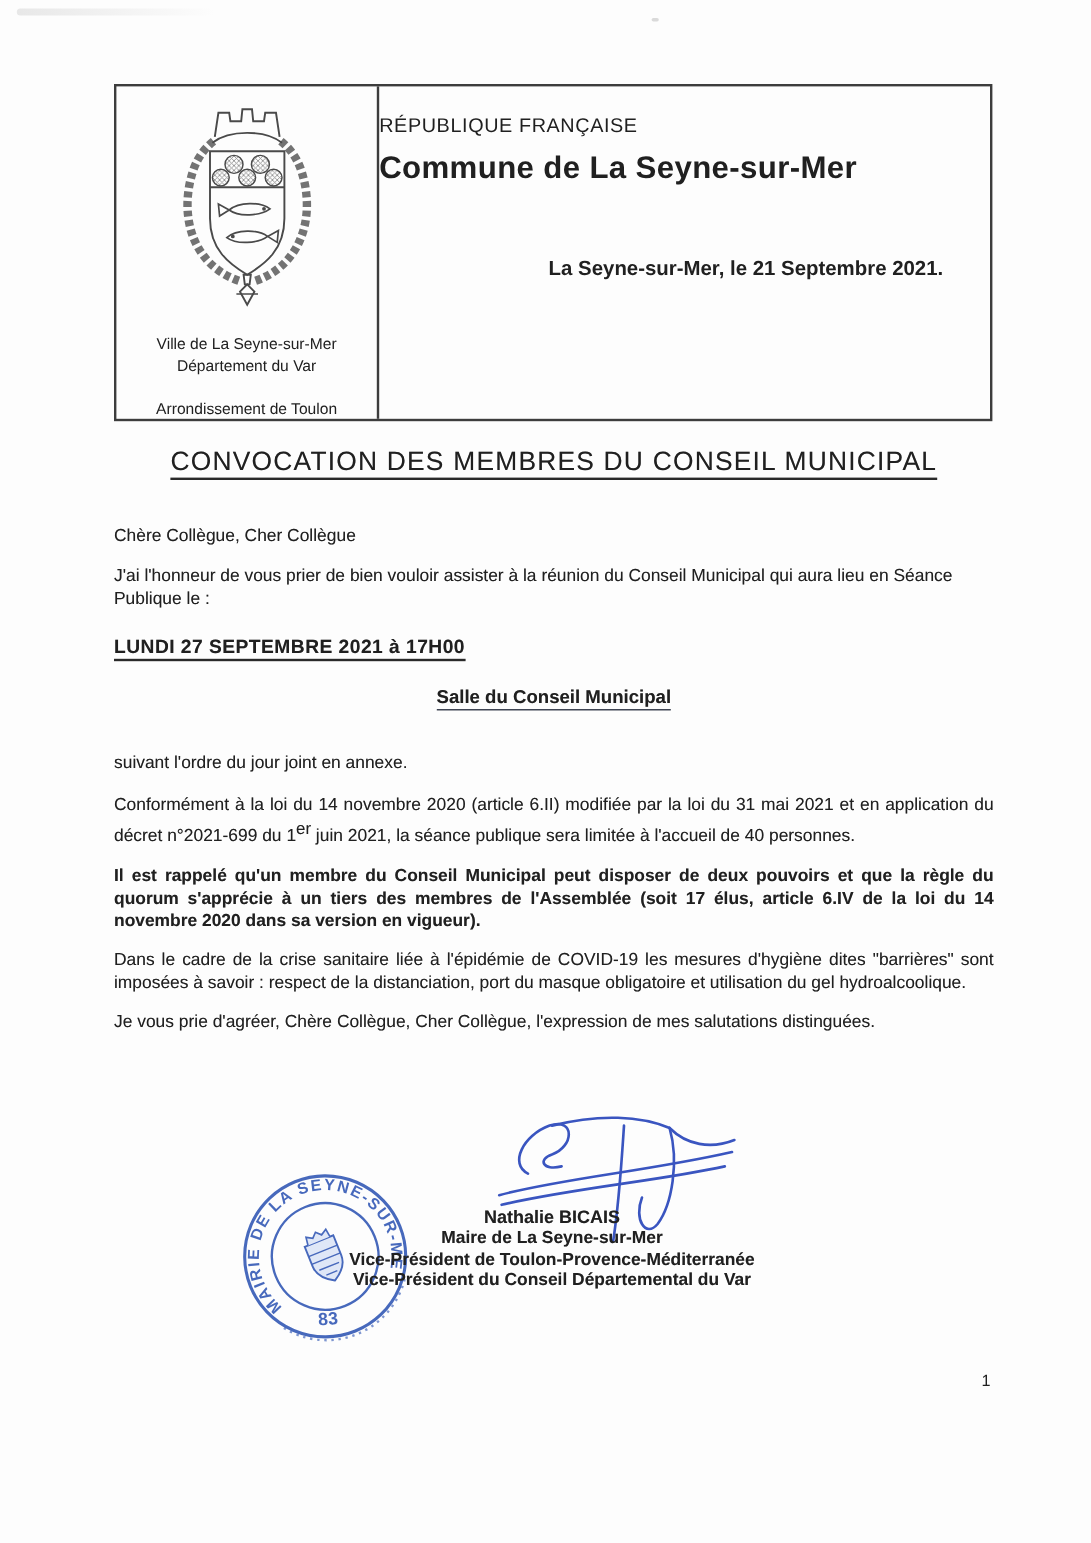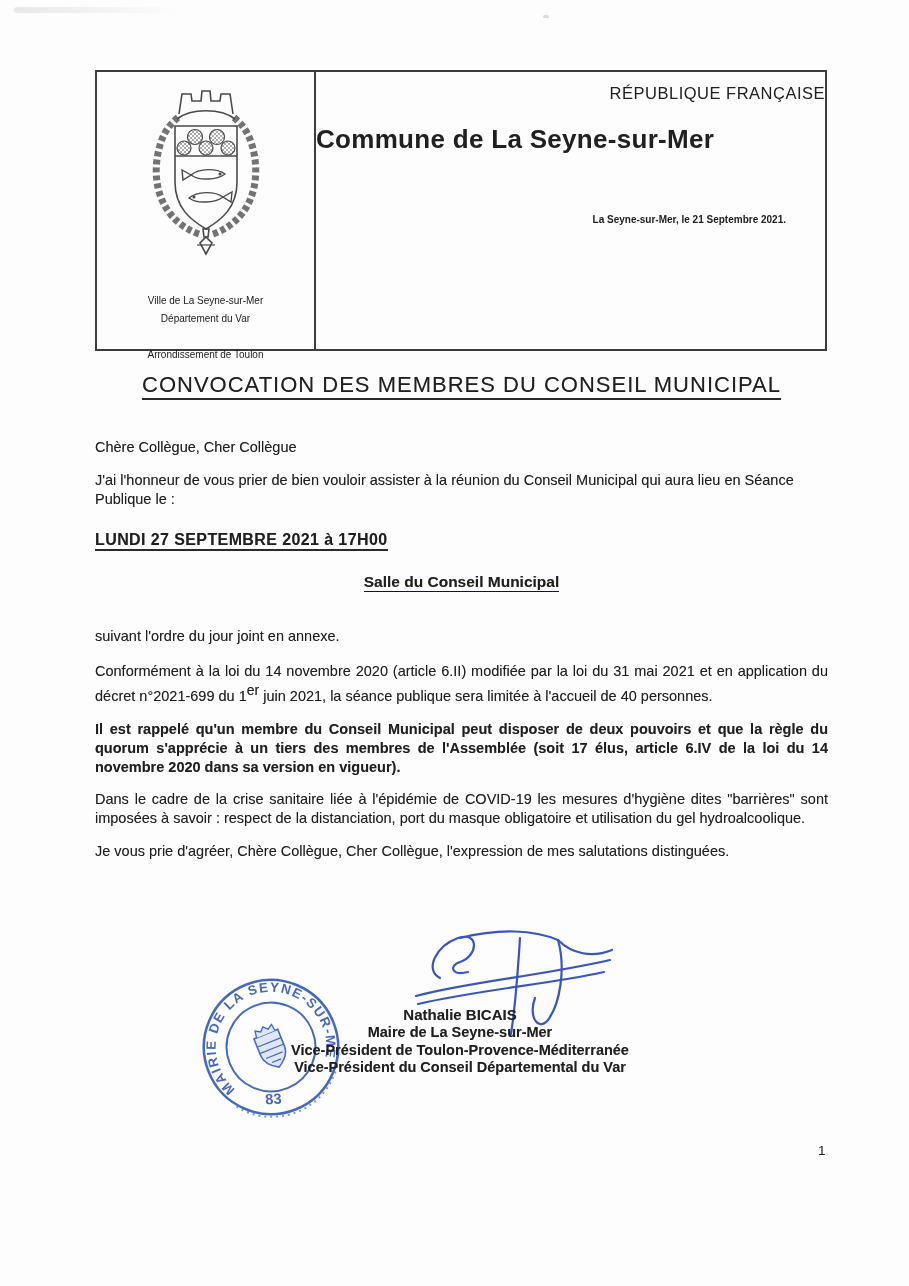--- a/index.html
+++ b/index.html
@@ -13,28 +13,28 @@
   
   .scan-streak { position:absolute; left:14px; top:7px; width:165px; height:6px;
     background:linear-gradient(90deg,#d6d6d6,rgba(220,220,220,0)); border-radius:3px; opacity:.55; }
   .scan-speck { position:absolute; left:543px; top:15px; width:6px; height:3px;
     background:#dadada; border-radius:2px; }
   
   .header-box { position:absolute; left:95px; top:70px; width:732px; height:281px;
     border:2px solid #3d3d3d; display:flex; }
   .header-left { width:219px; border-right:2px solid #3d3d3d; position:relative; text-align:center; }
   .crest { position:absolute; left:50%; transform:translateX(-50%); top:10px; }
-  .left-lines { position:absolute; left:0; right:0; top:220px; font-size:10px; line-height:17.5px; }
+  .left-lines { position:absolute; left:0; right:0; top:206px; font-size:13px; line-height:17.5px; }
   .left-line3 { margin-top:19px; }
   .header-right { flex:1; position:relative; }
-  .republic { position:absolute; left:0; right:0; top:12px; text-align:right;
-    font-size:16.5px; letter-spacing:.5px;padding-left:19px; }
+  .republic { position:absolute; left:0; right:0; top:24px; text-align:left;
+    font-size:16.5px; letter-spacing:.5px; }
   .commune { position:absolute; left:0; right:0; top:52px; 
     font-size:26px; font-weight:bold; letter-spacing:.3px; }
-  .dateline { position:absolute; right:39px; top:142px; font-size:10px; font-weight:bold; }
+  .dateline { position:absolute; right:39px; top:142px; font-size:17px; font-weight:bold; }
   
   .body-flow { position:absolute; left:95px; top:372px; width:733px; font-size:14.5px; line-height:19px; }
   .body-flow p, .body-flow h1 { text-shadow:0 0 .4px rgba(32,32,32,.35); }
   .doc-title { text-align:center; font-size:22px; font-weight:400; letter-spacing:1px; line-height:26px; }
   .doc-title span { border-bottom:2px solid #2a2a2a; padding-bottom:1px; }
   .salutation { margin-top:40px; }
   .intro { margin-top:14px; }
   .meeting-date { margin-top:20px; text-align:left; line-height:22px; }
   .meeting-date span { font-size:16px; font-weight:bold; letter-spacing:.4px;
     border-bottom:2px solid #2a2a2a; padding-bottom:1px; }

